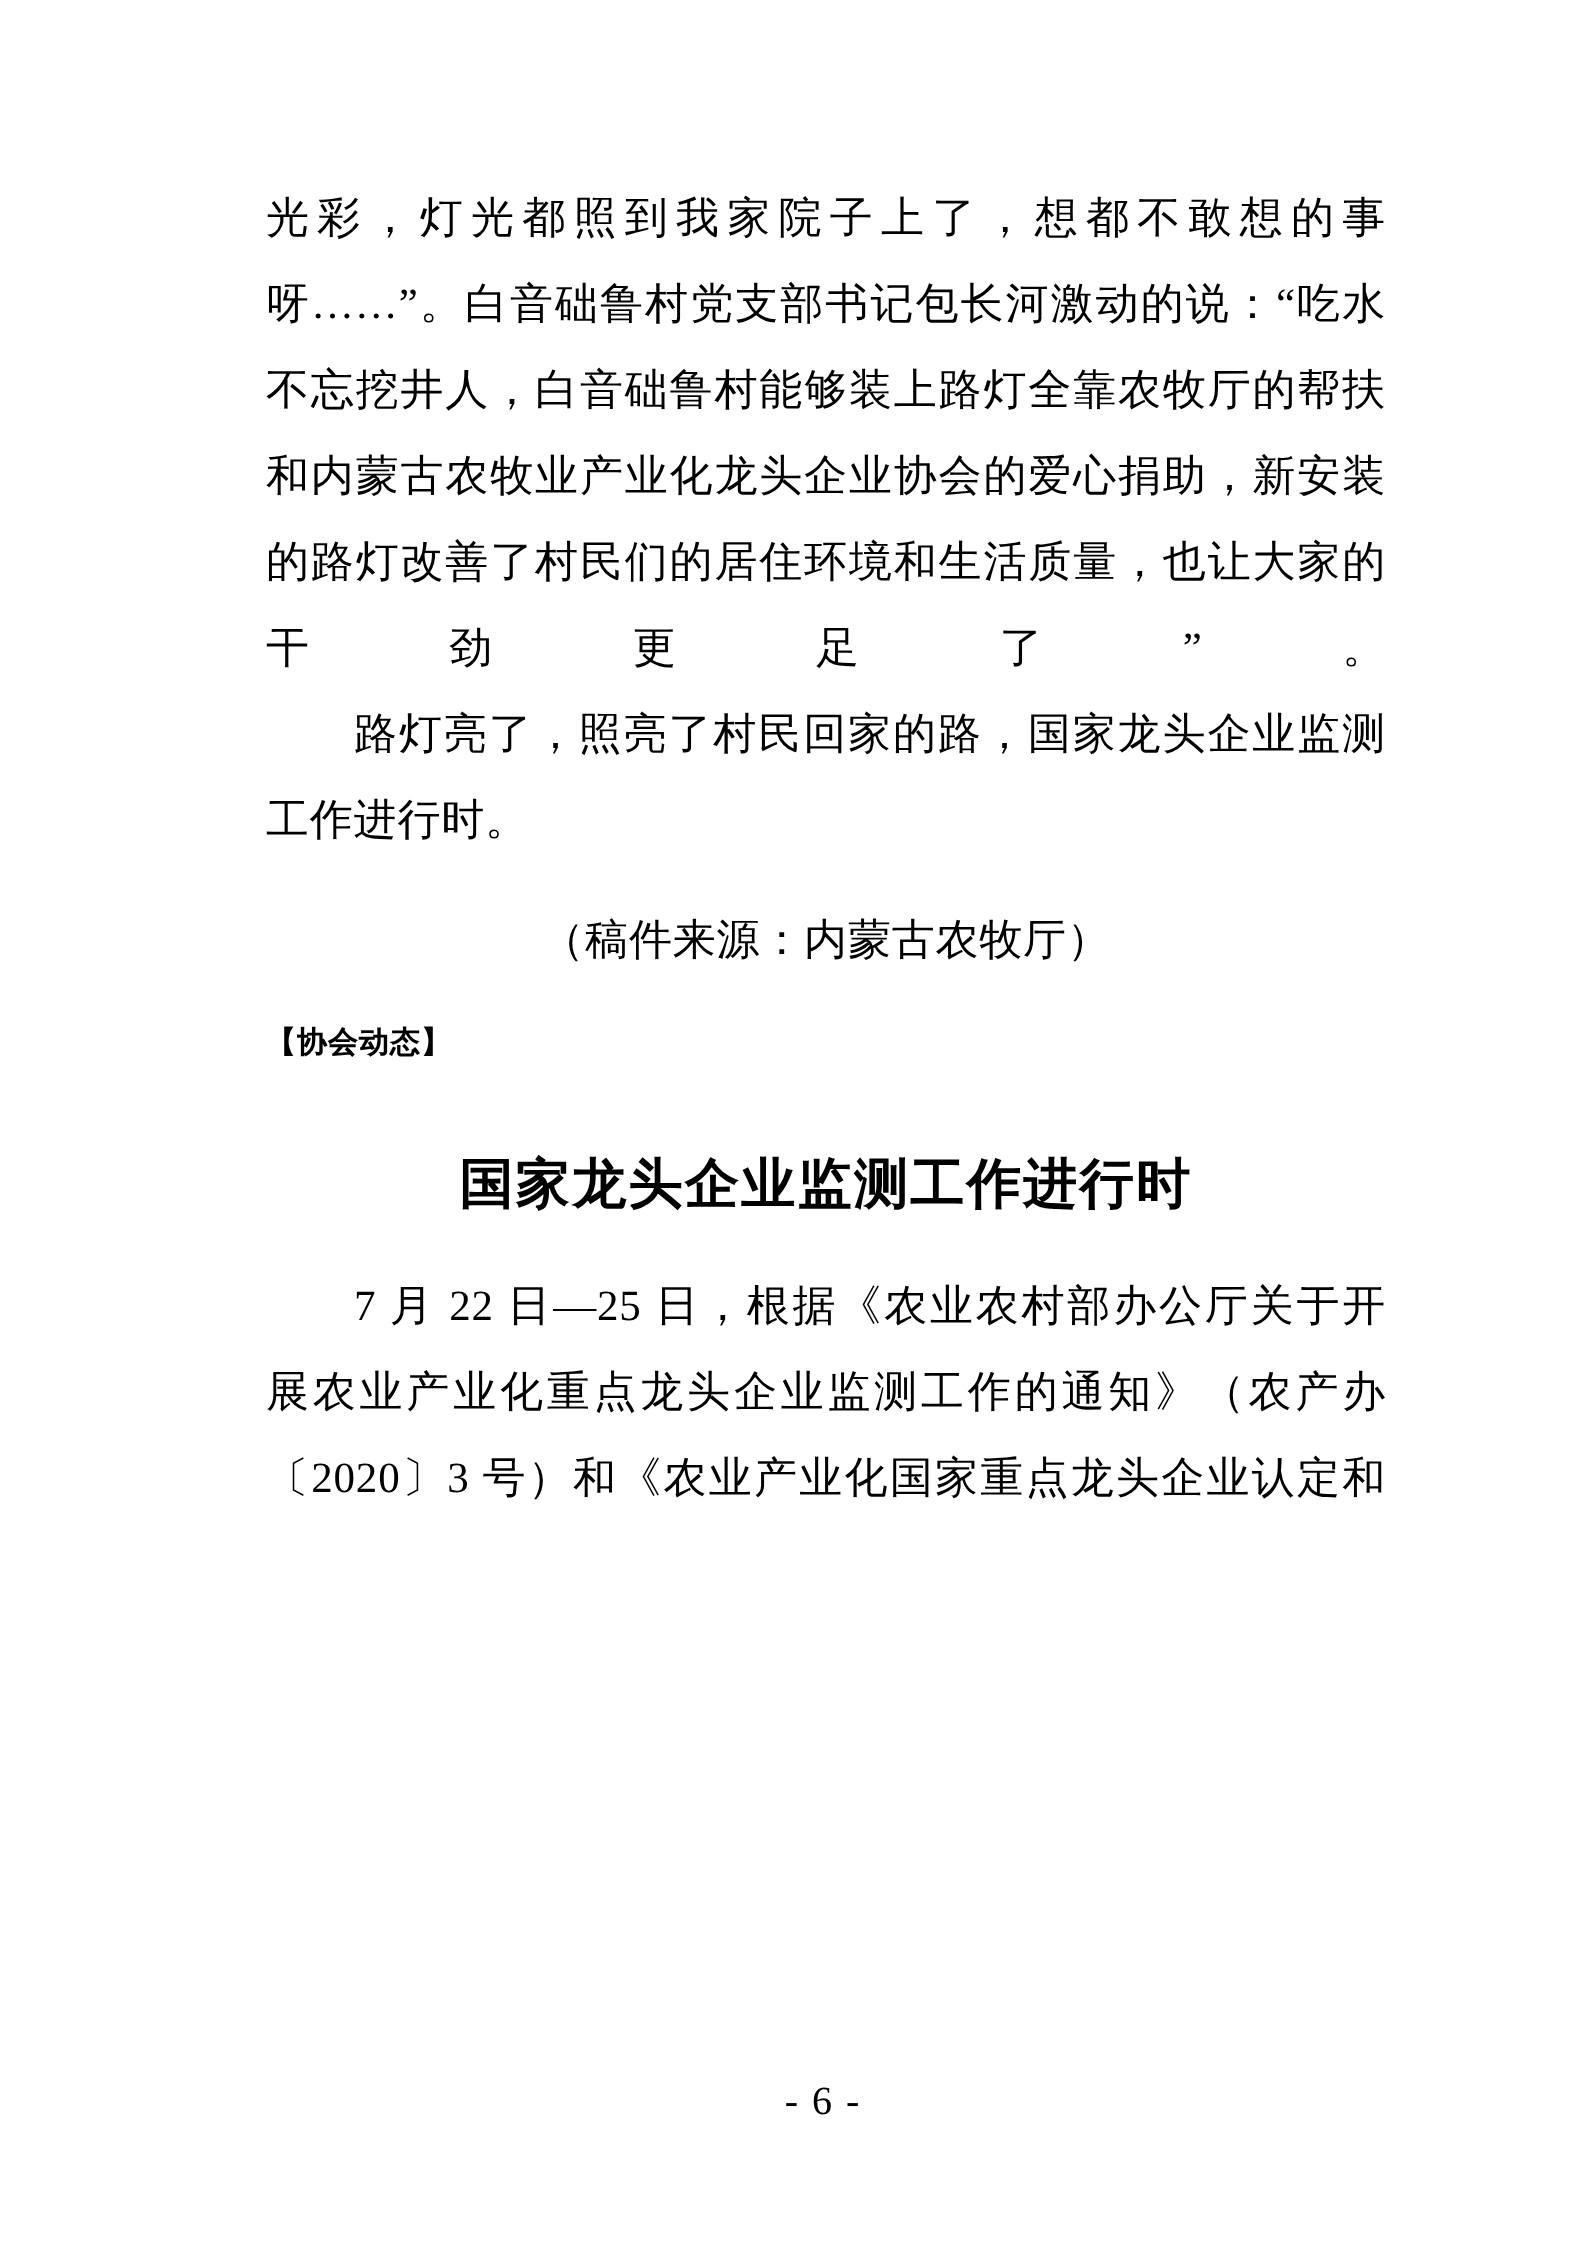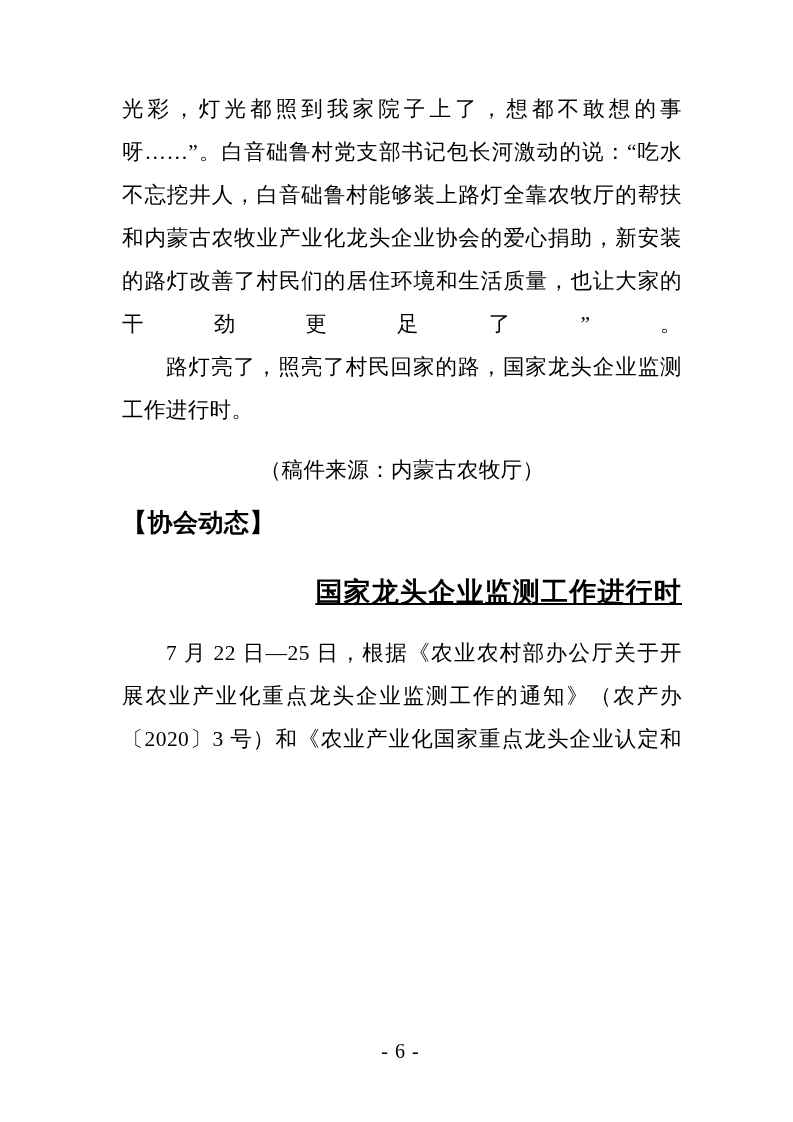--- a/index.html
+++ b/index.html
@@ -10,21 +10,21 @@
   body {
     width: 793px;
     height: 1122px;
     position: relative;
     font-family: "Liberation Serif", "DejaVu Serif", serif;
     color: #000000;
     overflow: hidden;
   }
   .page {
     position: absolute;
-    left: 4px; top: 0;
+    left: 15px; top: 0;
     width: 667px;
     height: 1122px;
     background: #ffffff;
   }
   .content {
     position: absolute;
     left: 118px;
     top: 88px;
     width: 560px;
   }
@@ -46,39 +46,38 @@
   }
   .source-line {
     font-size: 21.5px;
     line-height: 43px;
     text-align: center;
     margin: 0;
     padding-top: 17px;
     letter-spacing: 0.4px;
   }
   .section-tag {
-    font-size: 25px;
+    font-size: 15px;
     line-height: 43px;
     font-weight: bold;
     margin: 0;
     padding-top: 9px;
     letter-spacing: 0.5px;
     font-family: "Liberation Serif", "DejaVu Serif", serif;
   }
   .article-title {
     font-size: 27px;
     line-height: 52px;
     font-weight: bold;
-    text-align: right;
+    text-align: center;
     margin: 0;
     padding-top: 22px;
     padding-bottom: 14px;
     letter-spacing: 1.2px;
     font-family: "Liberation Serif", "DejaVu Serif", serif;
-    text-decoration: underline;
   }
   .footer {
     position: absolute;
     left: 0;
     top: 1040px;
     width: 793px;
     text-align: center;
     font-size: 20px;
     letter-spacing: 1px;
     font-family: "Liberation Serif", "DejaVu Serif", serif;

